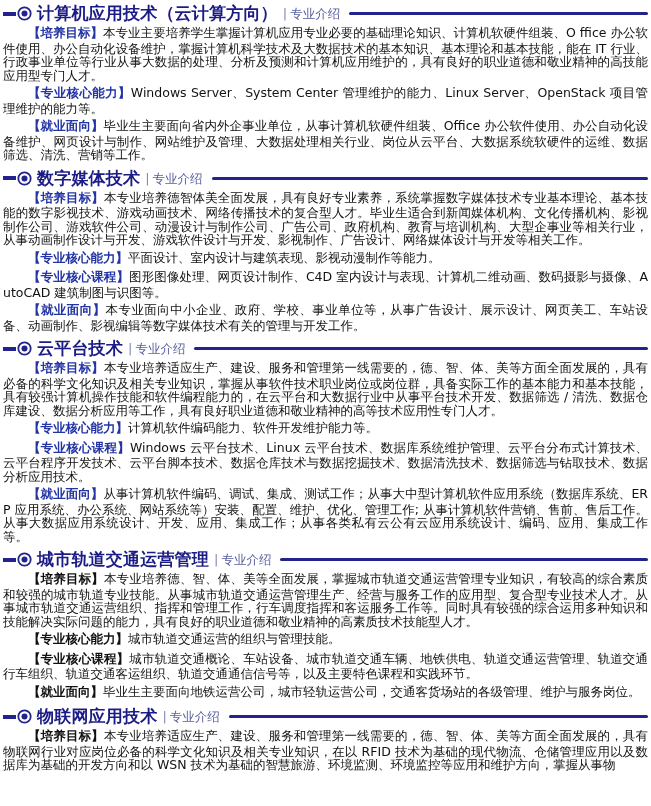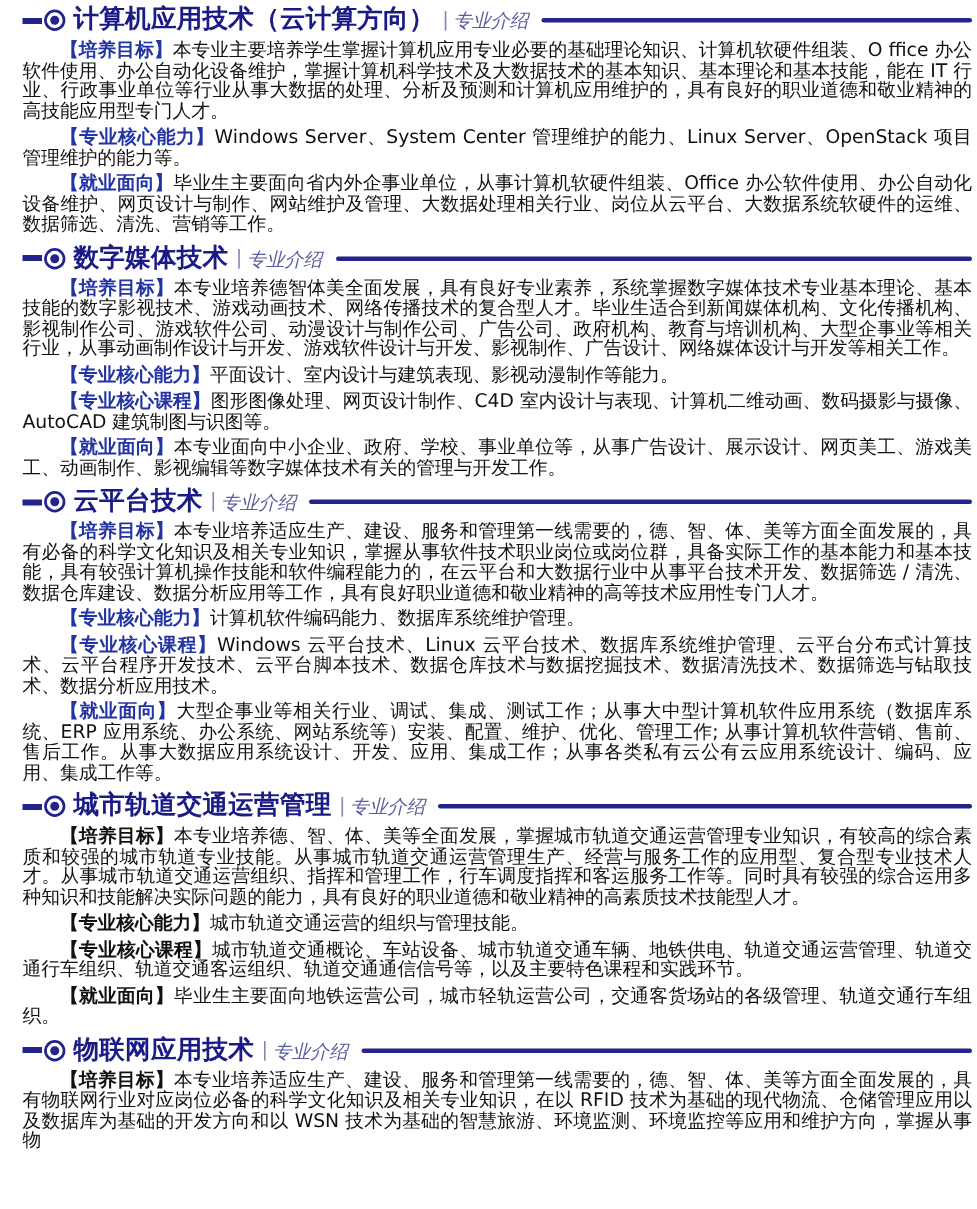--- a/index.html
+++ b/index.html
@@ -1,39 +1,39 @@
 <!DOCTYPE html>
 <html><head>
 <meta charset="utf-8">
 <style>
   html,body{margin:0;padding:0;background:#fff;}
   body{
     width:651px;height:806px;overflow:hidden;
     font-family:"DejaVu Sans","Liberation Sans",sans-serif;
     -webkit-font-smoothing:antialiased;
   }
-  .page{padding:1px 3px 0 15px;}
+  .page{padding:1px 3px 0 3px;}
   .section{margin:0;}
   .sec-header{display:flex;align-items:center;margin:8px 0 3px 0;}
   .section:first-child .sec-header{margin-top:4px;}
   .lead-bar{width:13px;height:4px;background:#23238c;flex:0 0 auto;}
   .bullet{flex:0 0 auto;width:15px;height:15px;margin:0 5px 0 1px;display:block;}
   .sec-title{
     font-size:17px;font-weight:bold;color:#1b1b85;
     white-space:nowrap;letter-spacing:0.2px;line-height:1;
   }
   .sec-sep{color:#8089b5;font-size:13px;margin:0 3px 0 5px;font-weight:normal;}
-  .sec-sub{font-size:12.5px;color:#565f9b;white-space:nowrap;padding-top:2px;line-height:1;font-style:italic;}
+  .sec-sub{font-size:12.5px;color:#565f9b;white-space:nowrap;padding-top:2px;line-height:1;}
   .rule{flex:1 1 auto;height:3px;background:#23238c;margin-left:9px;border-radius:2px;}
   .para{
     font-size:12.5px;line-height:13.5px;color:#111;
     text-align:justify;text-indent:2em;margin:4px 0 0 0;
     word-break:break-all;
   }
-  .plabel{font-weight:bold;color:#111;}
+  .plabel{font-weight:bold;color:#111;font-family:Liberation Mono, monospace;}
   .blue-labels .plabel{color:#2334a4;}
   .ptext{color:#111;margin-top:12px;}
 </style>
 </head>
 <body>
 
 <div class="page">
 
   <div class="section blue-labels">
     <div class="sec-header">
@@ -60,57 +60,57 @@
         <circle cx="7.5" cy="7.5" r="3" fill="#23238c"></circle>
       </svg>
       <span class="sec-title">数字媒体技术</span>
       <span class="sec-sep">|</span>
       <span class="sec-sub">专业介绍</span>
       <div class="rule"></div>
     </div>
     <p class="para"><span class="plabel">【培养目标】</span><span class="ptext">本专业培养德智体美全面发展，具有良好专业素养，系统掌握数字媒体技术专业基本理论、基本技能的数字影视技术、游戏动画技术、网络传播技术的复合型人才。毕业生适合到新闻媒体机构、文化传播机构、影视制作公司、游戏软件公司、动漫设计与制作公司、广告公司、政府机构、教育与培训机构、大型企事业等相关行业，从事动画制作设计与开发、游戏软件设计与开发、影视制作、广告设计、网络媒体设计与开发等相关工作。</span></p>
     <p class="para"><span class="plabel">【专业核心能力】</span><span class="ptext">平面设计、室内设计与建筑表现、影视动漫制作等能力。</span></p>
     <p class="para"><span class="plabel">【专业核心课程】</span><span class="ptext">图形图像处理、网页设计制作、C4D 室内设计与表现、计算机二维动画、数码摄影与摄像、AutoCAD 建筑制图与识图等。</span></p>
-    <p class="para"><span class="plabel">【就业面向】</span><span class="ptext">本专业面向中小企业、政府、学校、事业单位等，从事广告设计、展示设计、网页美工、游戏美工、动画制作、影视编辑等数字媒体技术有关的管理与开发工作。</span></p>
+    <p class="para"><span class="plabel">【就业面向】</span><span class="ptext">本专业面向中小企业、政府、学校、事业单位等，从事广告设计、展示设计、网页美工、车站设备、动画制作、影视编辑等数字媒体技术有关的管理与开发工作。</span></p>
   </div>
 
   <div class="section blue-labels">
     <div class="sec-header">
       <div class="lead-bar"></div>
       <svg class="bullet" viewBox="0 0 15 15">
         <circle cx="7.5" cy="7.5" r="6.2" fill="none" stroke="#23238c" stroke-width="1.8"></circle>
         <circle cx="7.5" cy="7.5" r="3" fill="#23238c"></circle>
       </svg>
       <span class="sec-title">云平台技术</span>
       <span class="sec-sep">|</span>
       <span class="sec-sub">专业介绍</span>
       <div class="rule"></div>
     </div>
     <p class="para"><span class="plabel">【培养目标】</span><span class="ptext">本专业培养适应生产、建设、服务和管理第一线需要的，德、智、体、美等方面全面发展的，具有必备的科学文化知识及相关专业知识，掌握从事软件技术职业岗位或岗位群，具备实际工作的基本能力和基本技能，具有较强计算机操作技能和软件编程能力的，在云平台和大数据行业中从事平台技术开发、数据筛选 / 清洗、数据仓库建设、数据分析应用等工作，具有良好职业道德和敬业精神的高等技术应用性专门人才。</span></p>
-    <p class="para"><span class="plabel">【专业核心能力】</span><span class="ptext">计算机软件编码能力、数据库系统维护管理。</span></p>
+    <p class="para"><span class="plabel">【专业核心能力】</span><span class="ptext">计算机软件编码能力、软件开发维护能力等。</span></p>
     <p class="para"><span class="plabel">【专业核心课程】</span><span class="ptext">Windows 云平台技术、Linux 云平台技术、数据库系统维护管理、云平台分布式计算技术、云平台程序开发技术、云平台脚本技术、数据仓库技术与数据挖掘技术、数据清洗技术、数据筛选与钻取技术、数据分析应用技术。</span></p>
-    <p class="para"><span class="plabel">【就业面向】</span><span class="ptext">大型企事业等相关行业、调试、集成、测试工作；从事大中型计算机软件应用系统（数据库系统、ERP 应用系统、办公系统、网站系统等）安装、配置、维护、优化、管理工作; 从事计算机软件营销、售前、售后工作。从事大数据应用系统设计、开发、应用、集成工作；从事各类私有云公有云应用系统设计、编码、应用、集成工作等。</span></p>
+    <p class="para"><span class="plabel">【就业面向】</span><span class="ptext">从事计算机软件编码、调试、集成、测试工作；从事大中型计算机软件应用系统（数据库系统、ERP 应用系统、办公系统、网站系统等）安装、配置、维护、优化、管理工作; 从事计算机软件营销、售前、售后工作。从事大数据应用系统设计、开发、应用、集成工作；从事各类私有云公有云应用系统设计、编码、应用、集成工作等。</span></p>
   </div>
 
   <div class="section">
     <div class="sec-header">
       <div class="lead-bar"></div>
       <svg class="bullet" viewBox="0 0 15 15">
         <circle cx="7.5" cy="7.5" r="6.2" fill="none" stroke="#23238c" stroke-width="1.8"></circle>
         <circle cx="7.5" cy="7.5" r="3" fill="#23238c"></circle>
       </svg>
       <span class="sec-title">城市轨道交通运营管理</span>
       <span class="sec-sep">|</span>
       <span class="sec-sub">专业介绍</span>
       <div class="rule"></div>
     </div>
     <p class="para"><span class="plabel">【培养目标】</span><span class="ptext">本专业培养德、智、体、美等全面发展，掌握城市轨道交通运营管理专业知识，有较高的综合素质和较强的城市轨道专业技能。从事城市轨道交通运营管理生产、经营与服务工作的应用型、复合型专业技术人才。从事城市轨道交通运营组织、指挥和管理工作，行车调度指挥和客运服务工作等。同时具有较强的综合运用多种知识和技能解决实际问题的能力，具有良好的职业道德和敬业精神的高素质技术技能型人才。</span></p>
     <p class="para"><span class="plabel">【专业核心能力】</span><span class="ptext">城市轨道交通运营的组织与管理技能。</span></p>
     <p class="para"><span class="plabel">【专业核心课程】</span><span class="ptext">城市轨道交通概论、车站设备、城市轨道交通车辆、地铁供电、轨道交通运营管理、轨道交通行车组织、轨道交通客运组织、轨道交通通信信号等，以及主要特色课程和实践环节。</span></p>
-    <p class="para"><span class="plabel">【就业面向】</span><span class="ptext">毕业生主要面向地铁运营公司，城市轻轨运营公司，交通客货场站的各级管理、轨道交通行车组织。</span></p>
+    <p class="para"><span class="plabel">【就业面向】</span><span class="ptext">毕业生主要面向地铁运营公司，城市轻轨运营公司，交通客货场站的各级管理、维护与服务岗位。</span></p>
   </div>
 
   <div class="section">
     <div class="sec-header">
       <div class="lead-bar"></div>
       <svg class="bullet" viewBox="0 0 15 15">
         <circle cx="7.5" cy="7.5" r="6.2" fill="none" stroke="#23238c" stroke-width="1.8"></circle>
         <circle cx="7.5" cy="7.5" r="3" fill="#23238c"></circle>
       </svg>
       <span class="sec-title">物联网应用技术</span>

